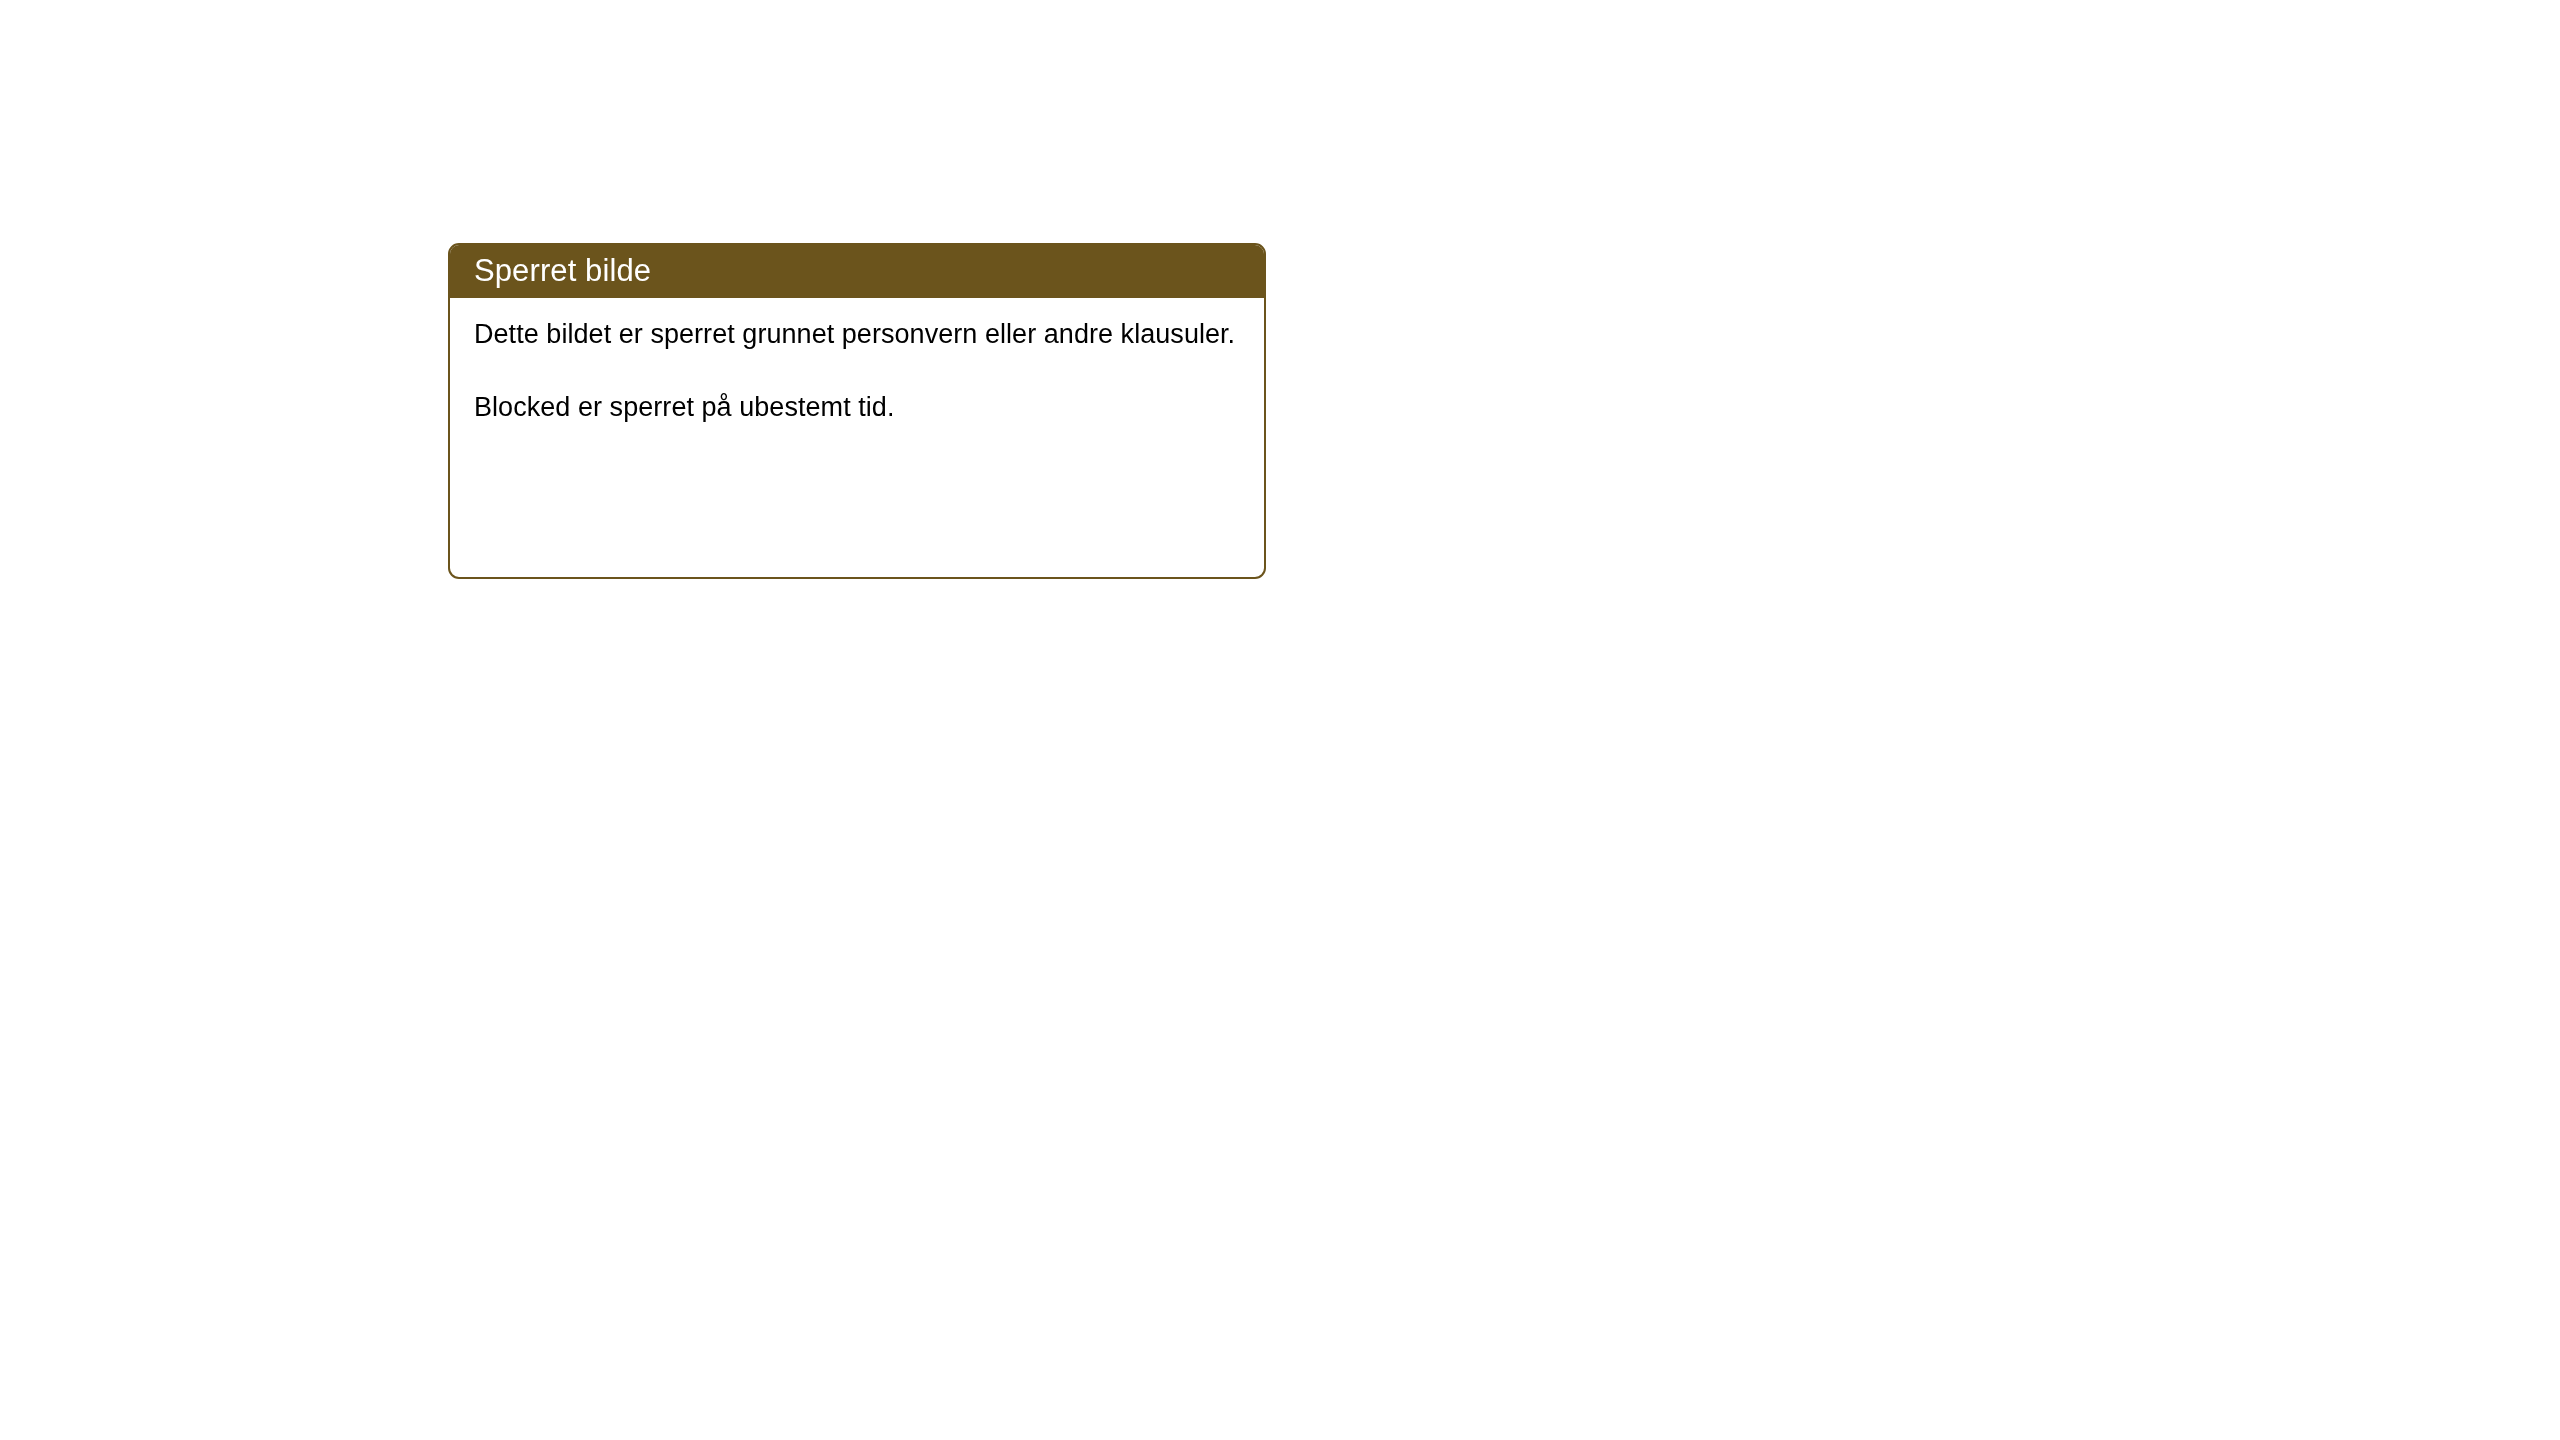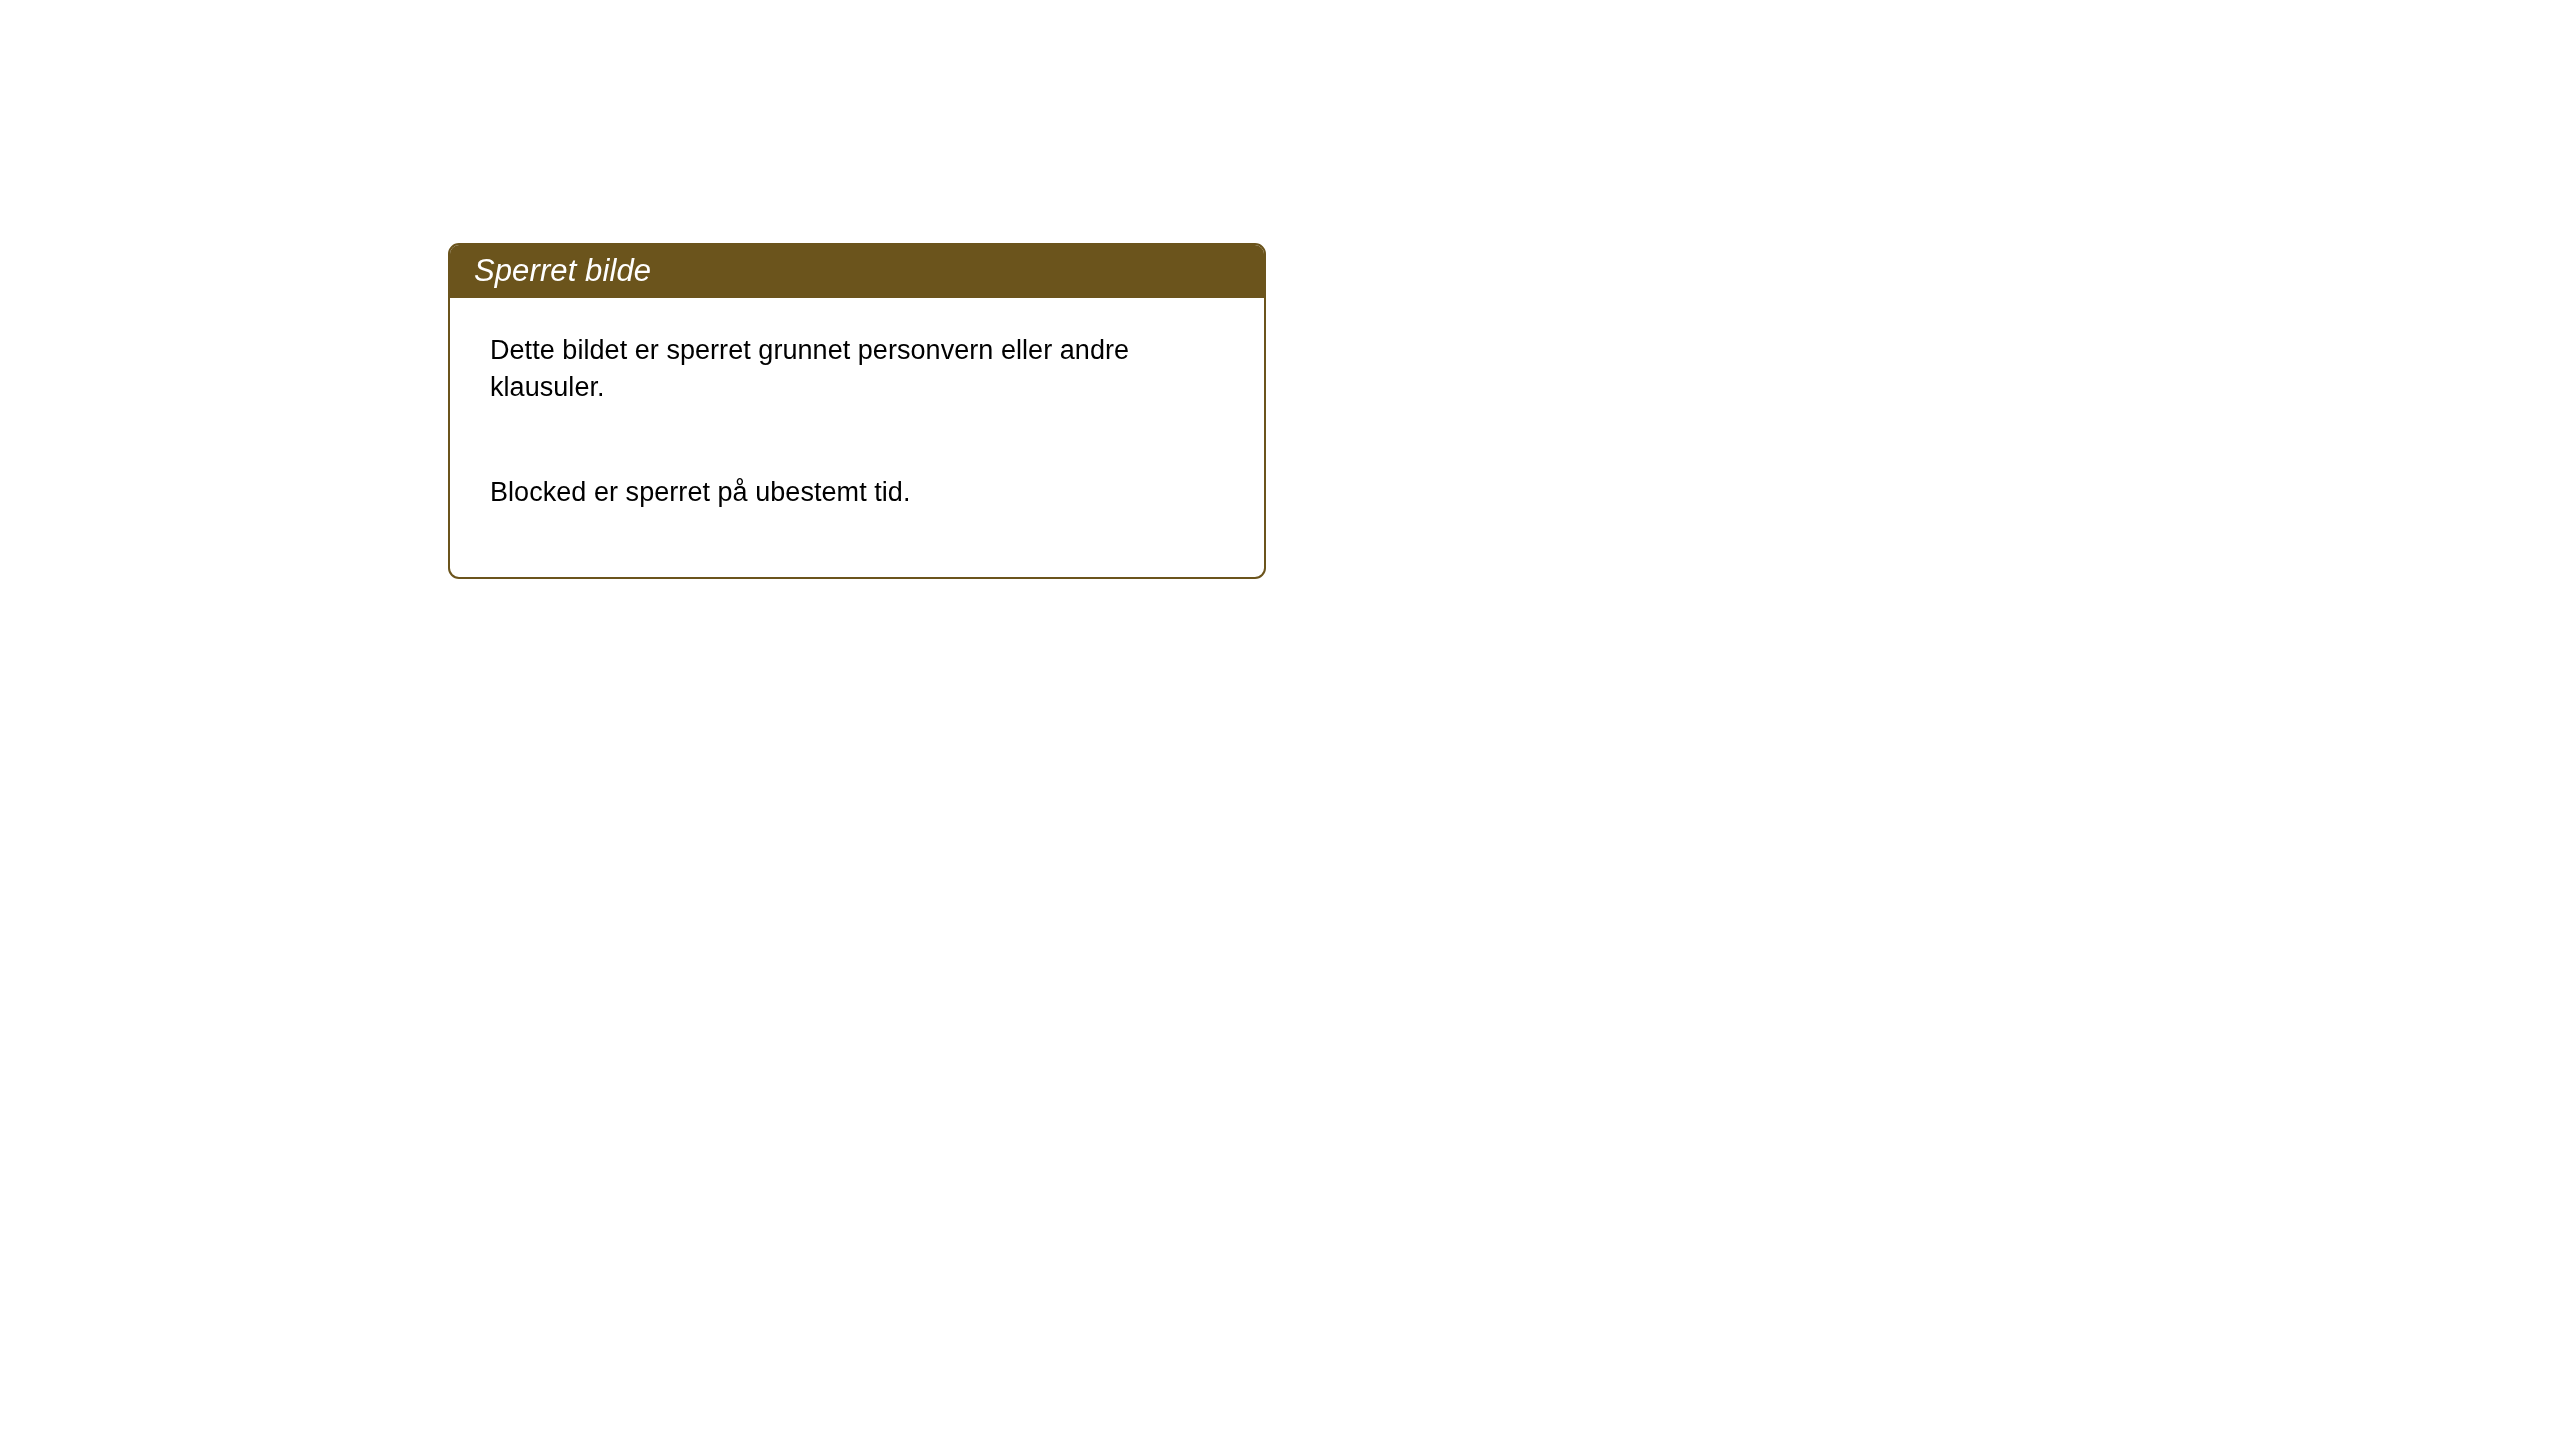--- a/index.html
+++ b/index.html
@@ -58,33 +58,32 @@
   }
 
   .card-title {
     color: #ffffff;
     font-size: 31px;
     line-height: 34px;
     font-weight: 400;
     letter-spacing: 0.1px;
     padding-left: 26px;
     white-space: nowrap;
-    font-style: italic;
   }
 
   .card-body {
     padding: 18px 22px 0 24px;
   }
 
   .card-paragraph {
     color: #000000;
     font-size: 27px;
     line-height: 37px;
     font-weight: 400;
-    margin: 16px;
+    margin: 0;
     letter-spacing: 0.05px;
   }
 
   .paragraph-gap {
     height: 36px;
   }
 </style>
 </head>
 <body>
 

